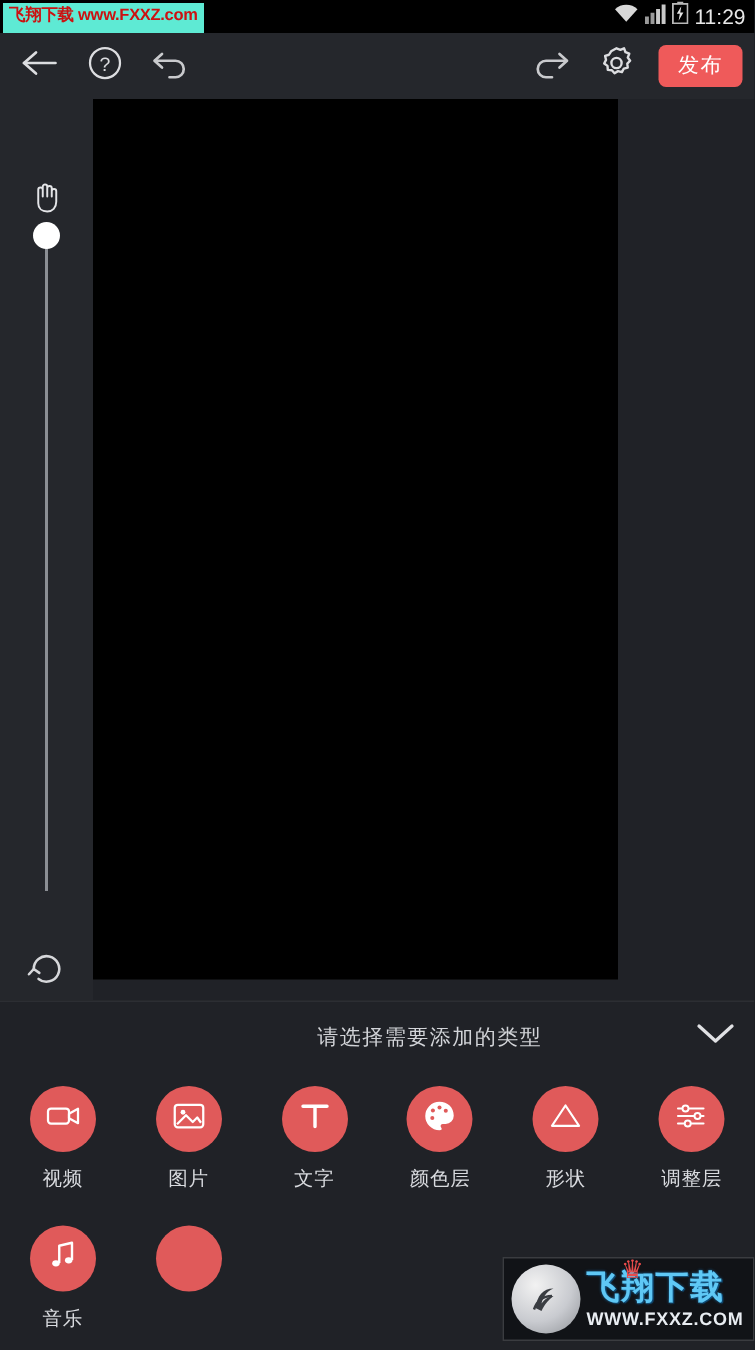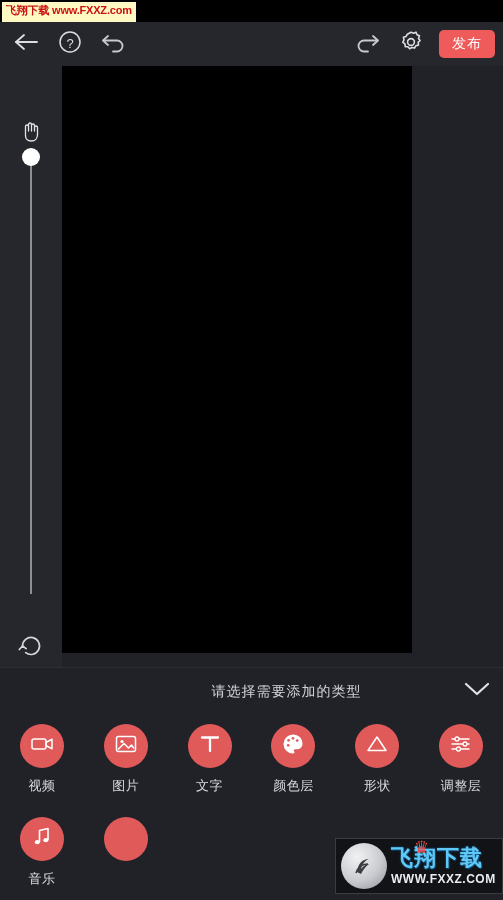--- a/index.html
+++ b/index.html
@@ -11,21 +11,21 @@
   }
   #app { position:relative; width:503px; height:900px; background:#202227; }
 
   
   .statusbar {
     position:absolute; top:0; left:0; width:503px; height:22px;
     background:#000; display:flex; align-items:center;
   }
   .wm-top {
     position:absolute; left:2px; top:2px; height:20px;
-    background:#fef9c3; color:#cc1111;
+    background:#5eead4; color:#cc1111;
     font-size:11px; font-weight:bold; line-height:17px;
     padding:0 4px; letter-spacing:-0.2px; white-space:nowrap;
     font-family:"Liberation Sans", sans-serif;
   }
   .status-right {
     position:absolute; right:6px; top:0; height:22px;
     display:flex; align-items:center; gap:4px;
   }
   .status-clock { color:#e8e8e8; font-size:14px; line-height:22px; }
 
@@ -156,20 +156,43 @@
     color:#e84b4b; font-size:17px;
   }
 </style>
 </head>
 <body>
 
 <div id="app">
 
   <div class="statusbar">
     <div class="wm-top">飞翔下载 www.FXXZ.com</div>
+    <div class="status-right">
+      <span>
+        <svg width="17" height="14" viewBox="0 0 17 14">
+          <path d="M8.5 12.5 L1 4.2 A11 11 0 0 1 16 4.2 Z" fill="#d8d8d8"></path>
+        </svg>
+      </span>
+      <span>
+        <svg width="14" height="14" viewBox="0 0 14 14">
+          <rect x="0" y="9" width="2.6" height="5" fill="#9a9a9a"></rect>
+          <rect x="3.7" y="6.5" width="2.6" height="7.5" fill="#9a9a9a"></rect>
+          <rect x="7.4" y="4" width="2.6" height="10" fill="#c9c9c9"></rect>
+          <rect x="11.1" y="1" width="2.6" height="13" fill="#c9c9c9"></rect>
+        </svg>
+      </span>
+      <span>
+        <svg width="11" height="15" viewBox="0 0 11 15">
+          <rect x="3.5" y="0" width="4" height="1.6" fill="#b8b8b8"></rect>
+          <rect x="0.6" y="1.6" width="9.8" height="13" fill="none" stroke="#b8b8b8" stroke-width="1.2"></rect>
+          <path d="M6.2 3.2 L3.2 8.2 L5.2 8.2 L4.4 12.8 L7.6 7.4 L5.5 7.4 Z" fill="#e4e4e4"></path>
+        </svg>
+      </span>
+      <span class="status-clock">11:29</span>
+    </div>
   </div>
 
   <div class="topbar">
     <div class="tb-left">
       <div class="tb-btn">
         <span>
           <svg width="26" height="22" viewBox="0 0 26 22">
             <path d="M11 4 L3 11 L11 18" fill="none" stroke="#dcdde0" stroke-width="1.8" stroke-linecap="round" stroke-linejoin="round"></path>
             <path d="M3 11 L24 11" fill="none" stroke="#dcdde0" stroke-width="1.8" stroke-linecap="round"></path>
           </svg>

